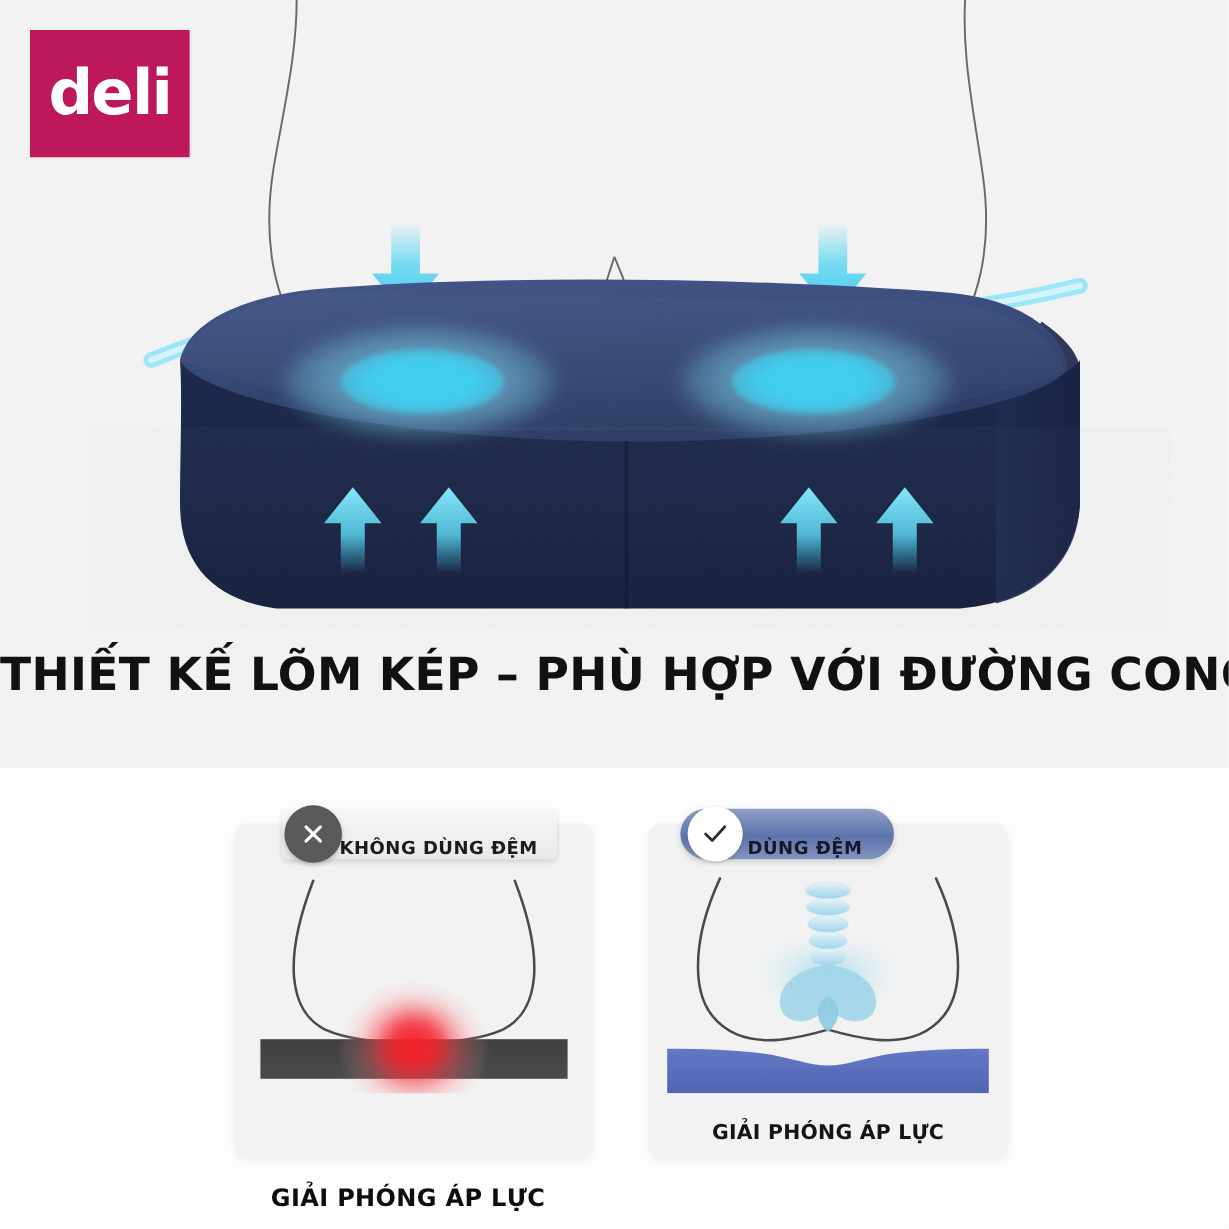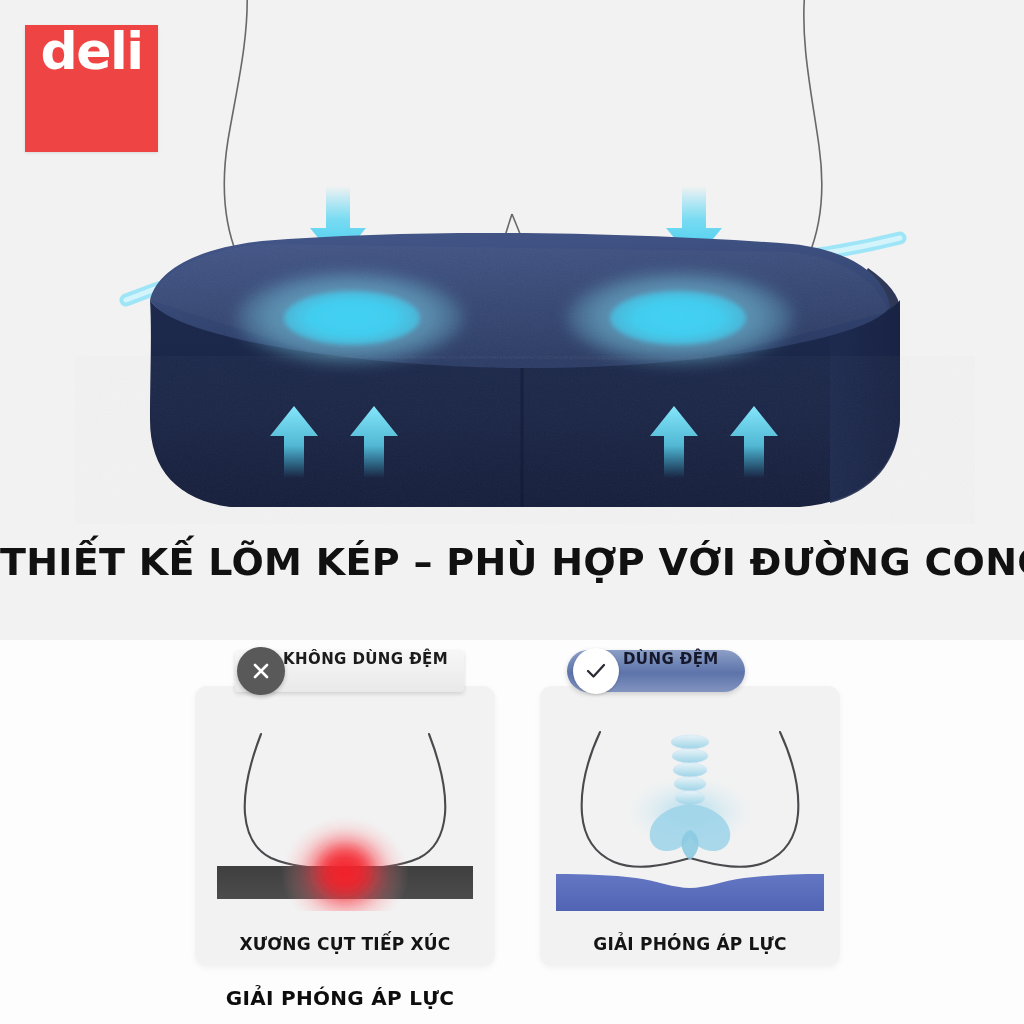--- a/index.html
+++ b/index.html
@@ -12,23 +12,23 @@
   }
 
   
   #top-section{
     position:absolute; left:0; top:0; width:1024px; height:640px;
     background:#f2f2f2;
     overflow:hidden;
   }
 
   #brand-logo{
-    position:absolute; left:25px; top:25px; width:133px; height:127px;
-    background:#ef4444;
-    display:flex; justify-content:center;
+    position:absolute; left:25px; top:25px; width:133px; height:106px;
+    background:#be185d;
+    display:flex; align-items:center; justify-content:center;
     box-shadow:0 1px 3px rgba(0,0,0,.10);
     z-index:40;
   }
   #brand-logo .wordmark{
     color:#ffffff; font-size:52px; font-weight:700; letter-spacing:-1.5px;
     line-height:1; font-family:"DejaVu Sans", sans-serif;
   }
 
   
   #hero-illustration{
@@ -61,22 +61,22 @@
 
   .compare-card{
     position:absolute; left:35px; top:46px; width:300px; height:280px;
     background:#f2f2f2;
     border-radius:12px;
     box-shadow:0 2px 6px rgba(0,0,0,.05);
     overflow:hidden;
   }
 
   .badge{
-    position:absolute; top:10px; height:42px;
-    display:flex; align-items:flex-start;
+    position:absolute; top:34px; height:42px;
+    display:flex; align-items:flex-end;
     z-index:30;
   }
   #badge-without{
     left:75px;
     background:linear-gradient(180deg,#f7f7f7 0%, #e9e9e9 100%);
     border-radius:4px;
     padding-right:16px; padding-left:48px;
     box-shadow:0 2px 4px rgba(0,0,0,.14);
   }
   #badge-with{
@@ -285,21 +285,20 @@
 
           <ellipse cx="150" cy="148" rx="64" ry="58" fill="url(#redGlow)"></ellipse>
           <ellipse cx="150" cy="145" rx="26" ry="24" fill="#f2202a" opacity=".78" filter="url(#softBlur2)"></ellipse>
           <filter id="softBlur2" x="-60%" y="-60%" width="220%" height="220%">
             <feGaussianBlur stdDeviation="9"></feGaussianBlur>
           </filter>
         </svg>
       </div>
 
       <div class="card-caption">
-        <div>XƯƠNG CỤT TIẾP XÚC</div>
       </div>
     </div>
 
     <div class="badge" id="badge-without">
       <span class="badge-icon" id="icon-cross">
         <svg width="24" height="24" viewBox="0 0 24 24">
           <path d="M6,6 L18,18 M18,6 L6,18" stroke="#ffffff" stroke-width="2.6" stroke-linecap="round"></path>
         </svg>
       </span>
       <span class="badge-label">KHÔNG DÙNG ĐỆM</span>

